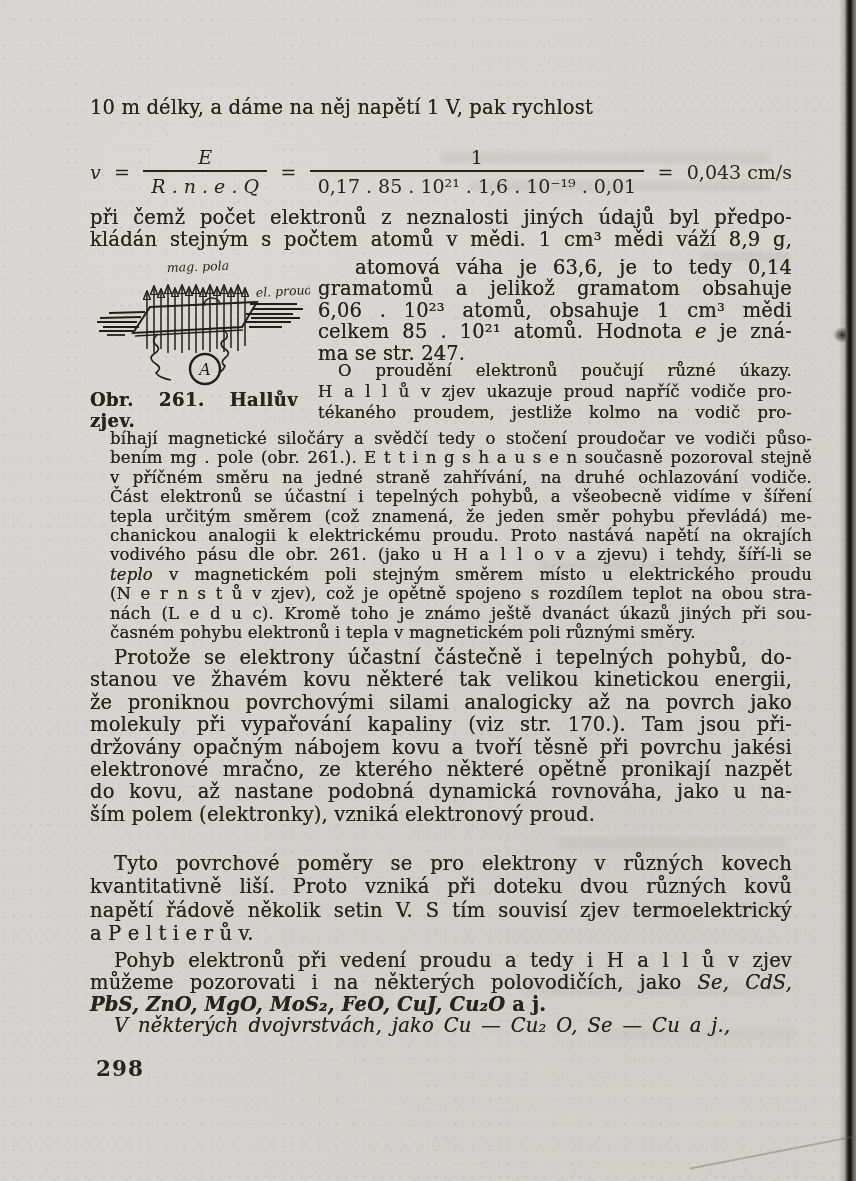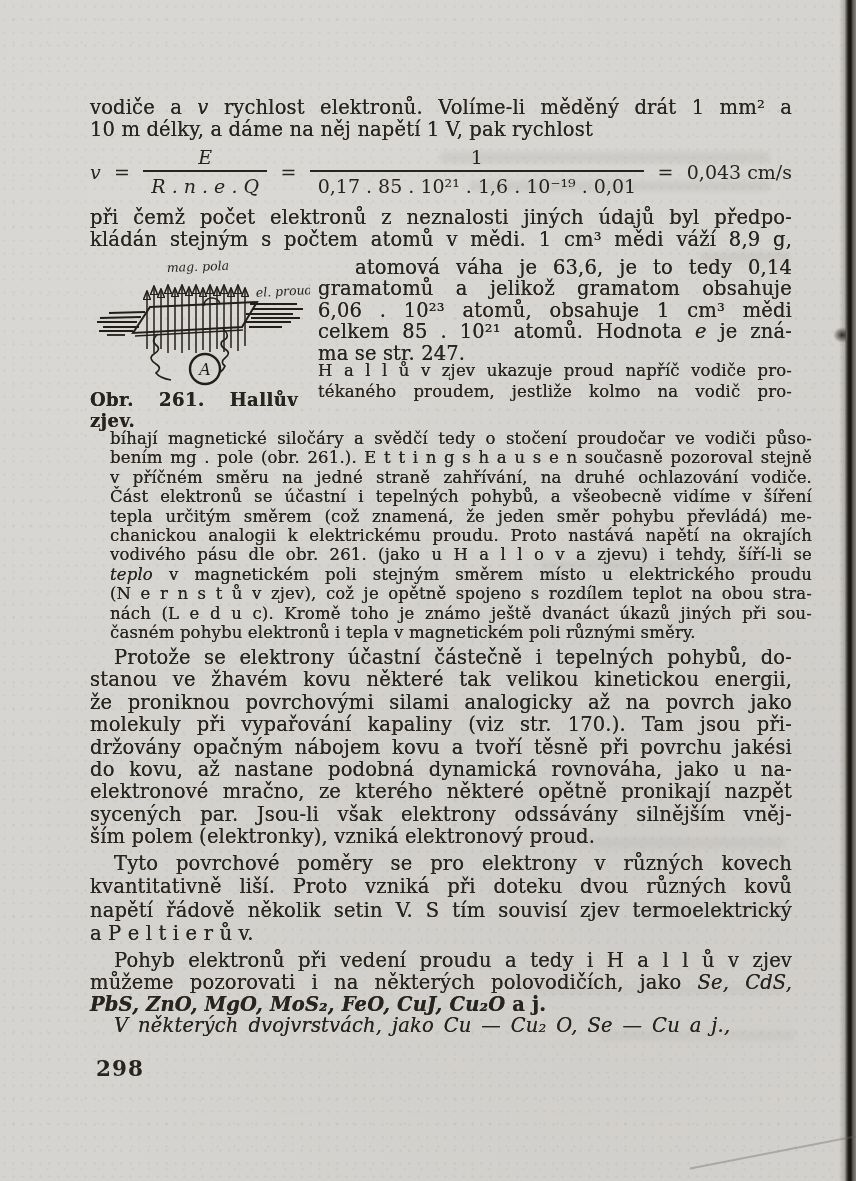--- a/index.html
+++ b/index.html
@@ -52,21 +52,20 @@
 <div class="ghost" style="left:440px;top:152px;width:330px;height:11px;"></div>
 <div class="ghost" style="left:470px;top:181px;width:300px;height:10px;"></div>
 <div class="ghost" style="left:700px;top:252px;width:90px;height:10px;"></div>
 <div class="ghost" style="left:540px;top:560px;width:250px;height:10px;opacity:.12;"></div>
 <div class="ghost" style="left:560px;top:838px;width:225px;height:10px;opacity:.12;"></div>
 <div class="ghost" style="left:640px;top:905px;width:150px;height:10px;opacity:.12;"></div>
 <div class="ghost" style="left:520px;top:985px;width:265px;height:10px;opacity:.10;"></div>
 <div class="ghost" style="left:600px;top:1030px;width:195px;height:11px;opacity:.10;"></div>
 
 <div class="para" style="top:97px;">
-  <div class="ln lg just"><span>vodiče a </span><i>v</i><span> rychlost elektronů. Volíme-li měděný drát 1 mm² a</span></div>
   <div class="ln lg left">10 m délky, a dáme na něj napětí 1 V, pak rychlost</div>
 </div>
 
 <div class="formula">
   <span class="it">v</span>
   <span class="feq">=</span>
   <span class="frac">
     <span class="num it">E</span>
     <span class="den it">R . n . e . Q</span>
   </span>
@@ -146,20 +145,21 @@
 
 <div class="wrapcol" style="top:257px;">
   <div class="ln lg just" style="line-height:21.4px;margin-left:37px;">atomová váha je 63,6, je to tedy 0,14</div>
   <div class="ln lg just" style="line-height:21.4px;">gramatomů a jelikož gramatom obsahuje</div>
   <div class="ln lg just" style="line-height:21.4px;">6,06 . 10²³ atomů, obsahuje 1 cm³ mědi</div>
   <div class="ln lg just" style="line-height:21.4px;"><span>celkem 85 . 10²¹ atomů. Hodnota </span><i>e</i><span> je zná-</span></div>
   <div class="ln lg left" style="line-height:21.4px;">ma se str. 247.</div>
 </div>
 
 <div class="wrapcol" style="top:361px;">
+  <div class="ln sm just ind-sm" style="line-height:20.8px;">O proudění elektronů poučují různé úkazy.</div>
   <div class="ln sm just" style="line-height:20.8px;">H a l l ů v zjev ukazuje proud napříč vodiče pro-</div>
   <div class="ln sm just" style="line-height:20.8px;">tékaného proudem, jestliže kolmo na vodič pro-</div>
 </div>
 
 <div class="para" style="top:429px;margin-left:20px;">
   <div class="ln sm just">bíhají magnetické siločáry a svědčí tedy o stočení proudočar ve vodiči půso-</div>
   <div class="ln sm just">bením mg . pole (obr. 261.). E t t i n g s h a u s e n současně pozoroval stejně</div>
   <div class="ln sm just">v příčném směru na jedné straně zahřívání, na druhé ochlazování vodiče.</div>
   <div class="ln sm just">Část elektronů se účastní i tepelných pohybů, a všeobecně vidíme v šíření</div>
   <div class="ln sm just">tepla určitým směrem (což znamená, že jeden směr pohybu převládá) me-</div>
@@ -170,23 +170,22 @@
   <div class="ln sm just">nách (L e d u c). Kromě toho je známo ještě dvanáct úkazů jiných při sou-</div>
   <div class="ln sm left">časném pohybu elektronů i tepla v magnetickém poli různými směry.</div>
 </div>
 
 <div class="para" style="top:647px;">
   <div class="ln lg just ind">Protože se elektrony účastní částečně i tepelných pohybů, do-</div>
   <div class="ln lg just">stanou ve žhavém kovu některé tak velikou kinetickou energii,</div>
   <div class="ln lg just">že proniknou povrchovými silami analogicky až na povrch jako</div>
   <div class="ln lg just">molekuly při vypařování kapaliny (viz str. 170.). Tam jsou při-</div>
   <div class="ln lg just">držovány opačným nábojem kovu a tvoří těsně při povrchu jakési</div>
+  <div class="ln lg just">elektronové mračno, ze kterého některé opětně pronikají nazpět</div>
   <div class="ln lg just">do kovu, až nastane podobná dynamická rovnováha, jako u na-</div>
-  <div class="ln lg just">elektronové mračno, ze kterého některé opětně pronikají nazpět</div>
-  <div class="ln lg just">sycených par. Jsou-li však elektrony odssávány silnějším vněj-</div>
   <div class="ln lg left">ším polem (elektronky), vzniká elektronový proud.</div>
 </div>
 
 <div class="para" style="top:852px;">
   <div class="ln lg just ind" style="line-height:23.4px;">Tyto povrchové poměry se pro elektrony v různých kovech</div>
   <div class="ln lg just" style="line-height:23.4px;">kvantitativně liší. Proto vzniká při doteku dvou různých kovů</div>
   <div class="ln lg just" style="line-height:23.4px;">napětí řádově několik setin V. S tím souvisí zjev termoelektrický</div>
   <div class="ln lg left" style="line-height:23.4px;">a P e l t i e r ů v.</div>
 </div>
 

